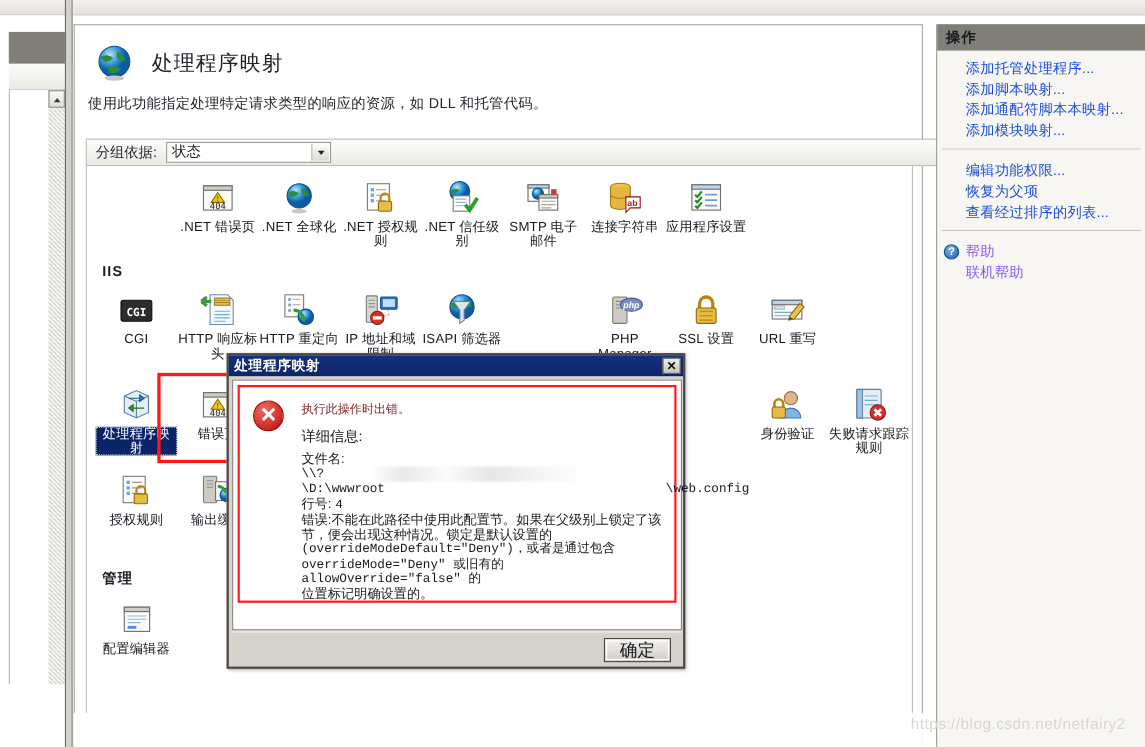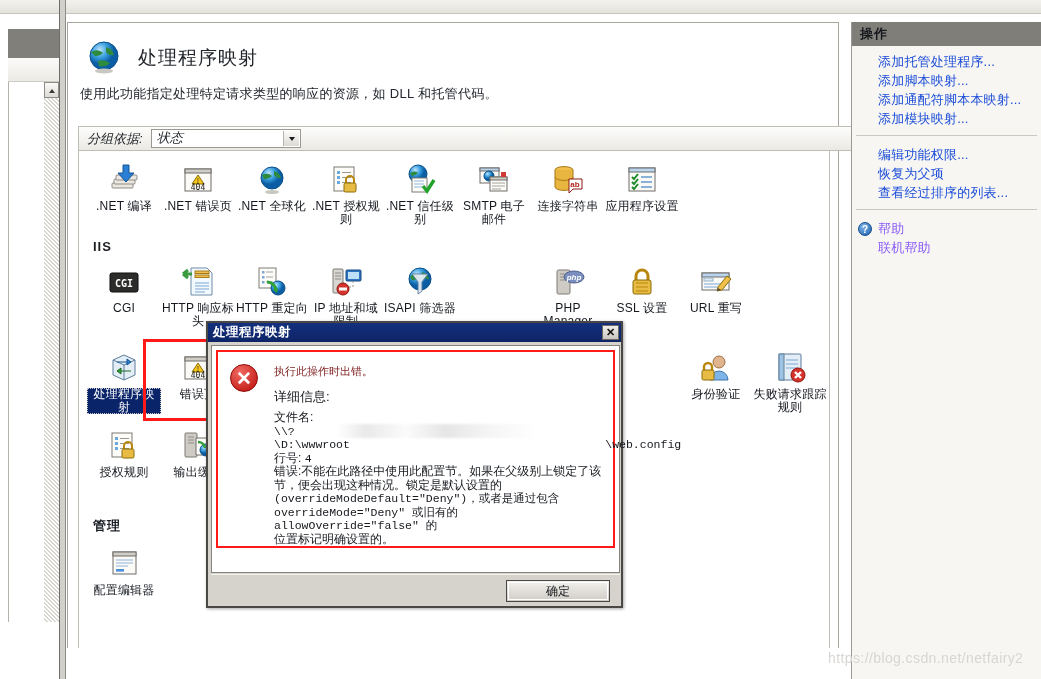--- a/index.html
+++ b/index.html
@@ -29,21 +29,21 @@
 
   
   .content { position:absolute; left:67px; top:22px; width:772px; height:657px; background:#ffffff; border:1px solid #a7a59e; border-bottom:none;}
   .page-head { position:absolute; left:12px; top:10px; width:740px; height:52px; }
   .globe-big { position:absolute; left:6px; top:6px; width:36px; height:36px; }
   .page-title { position:absolute; left:58px; top:12px; font-size:19px; color:#21252b; letter-spacing:1px; }
   .page-desc { position:absolute; left:12px; top:62px; font-size:13px; color:#22262c; letter-spacing:.3px; }
 
   
   .groupbar { position:absolute; left:10px; top:103px; width:864px; height:25px;
-    background:linear-gradient(#fdfdfc,#ebe9e3); border:1px solid #bfbdb6; display:flex; align-items:center;font-style:italic; }
+    background:linear-gradient(#fdfdfc,#ebe9e3); border:1px solid #bfbdb6; display:flex; align-items:center; }
   .groupbar-label { font-size:13px; color:#1c2026; margin-left:8px; }
   .groupbar-select { position:relative; margin-left:8px; width:150px; height:19px; background:#ffffff;
     border:1px solid #9b9992; display:flex; align-items:flex-end; }
   .groupbar-select span { font-size:13px; color:#1c2026; margin-left:5px; }
   .gb-arrow { position:absolute; right:1px; top:1px; width:16px; height:15px;
     background:linear-gradient(#fbfbfa,#dcdad4); border-left:1px solid #b4b2ab; }
   .gb-arrow:after { content:""; position:absolute; left:5px; top:6px;
     border-left:3px solid transparent; border-right:3px solid transparent; border-top:4px solid #1c1c1a; }
 
   
@@ -90,23 +90,23 @@
       color:#ffffff; font-size:19px; font-weight:bold; text-align:center; line-height:27px; }
   .err-l1 { position:absolute; left:62px; top:18px; font-size:11px; color:#7f1d1d; }
   .err-l2 { position:absolute; left:62px; top:42px; font-size:13px; color:#15181d; }
   .err-detail { position:absolute; left:62px; top:65px; width:330px; font-size:12px; color:#15181d; line-height:13.5px;}
   .mono { font-family:"Liberation Mono", monospace; font-size:11.5px; }
   .blurbox { position:absolute; left:124px; top:78px; width:200px; height:14px;
       background:linear-gradient(90deg,#ffffff,#e9e9e9 15%,#fbfbfb 35%,#e6e6e6 55%,#f4f4f4 75%,#ffffff);
       filter:blur(1.2px); }
   .dlg-foot { position:absolute; left:3px; top:251px; width:409px; height:31px; background:#d6d3cd;
       border-top:1px solid #f3f1ec; }
-  .dlg-ok { position:absolute; right:10px; top:5px; width:104px; height:22px;
+  .dlg-ok { position:absolute; right:10px; top:5px; width:61px; height:22px;
       background:linear-gradient(#f4f2ee,#cfccc6); border:1px solid #4a4844;
-      font-size:12px; color:#14181d; display:flex; align-items:center; justify-content:center;}
+      font-size:16px; color:#14181d; display:flex; align-items:center; justify-content:center;}
   .dlg-ok-inner { position:absolute; left:1px; top:1px; right:1px; bottom:1px; border:1px solid #ffffff; }
 
   .watermark { position:absolute; left:828px; top:650px; font-size:14px; color:#d8d6d2; letter-spacing:.4px; }
   .bottom-fill { position:absolute; left:67px; top:648px; width:772px; height:31px; background:#ffffff; }
 </style>
 </head>
 <body>
 
 <div id="root">
   <div class="outer-top-strip"></div>
@@ -146,33 +146,20 @@
         <span>状态</span>
         <div class="gb-arrow"></div>
       </div>
     </div>
 
     <div class="grid-area">
 
       <div class="grp-title" style="left:14px; top:88px;">IIS</div>
       <div class="grp-title" style="left:14px; top:366px;text-align:right;">管理</div>
 
-      <div class="cell" style="left:8px; top:6px;">
-        <div class="ic">
-          <svg width="34" height="34" viewBox="0 0 34 34">
-            <g fill="#e9e7e0" stroke="#8f8d86">
-                <rect x="5" y="20" width="21" height="5" rx="1"></rect>
-                <rect x="7" y="16" width="21" height="5" rx="1"></rect>
-                <rect x="9" y="12" width="21" height="5" rx="1"></rect>
-              </g>
-            <path d="M16 2 h6 v8 h5 l-8 9 l-8-9 h5 z" fill="#2a7fd4" stroke="#14548f"></path>
-          </svg>
-        </div>
-        <div class="cap">.NET 编译</div>
-      </div>
       <div class="cell" style="left:82px; top:6px;">
         <div class="ic">
           <svg width="34" height="34" viewBox="0 0 34 34">
             <rect x="4" y="6" width="26" height="22" fill="#fbfaf7" stroke="#6f6d68"></rect>
             <rect x="4" y="6" width="26" height="4" fill="#cfcdc6" stroke="#6f6d68"></rect>
             <path d="M17 12 l6 9 h-12 z" fill="#f5c518" stroke="#8a6d08"></path>
             <text x="17" y="20" font-size="7" text-anchor="middle" fill="#2a2a28">!</text>
             <text x="17" y="27" font-size="8" text-anchor="middle" fill="#1a1a18" font-family="monospace">404</text>
           </svg>
         </div>

